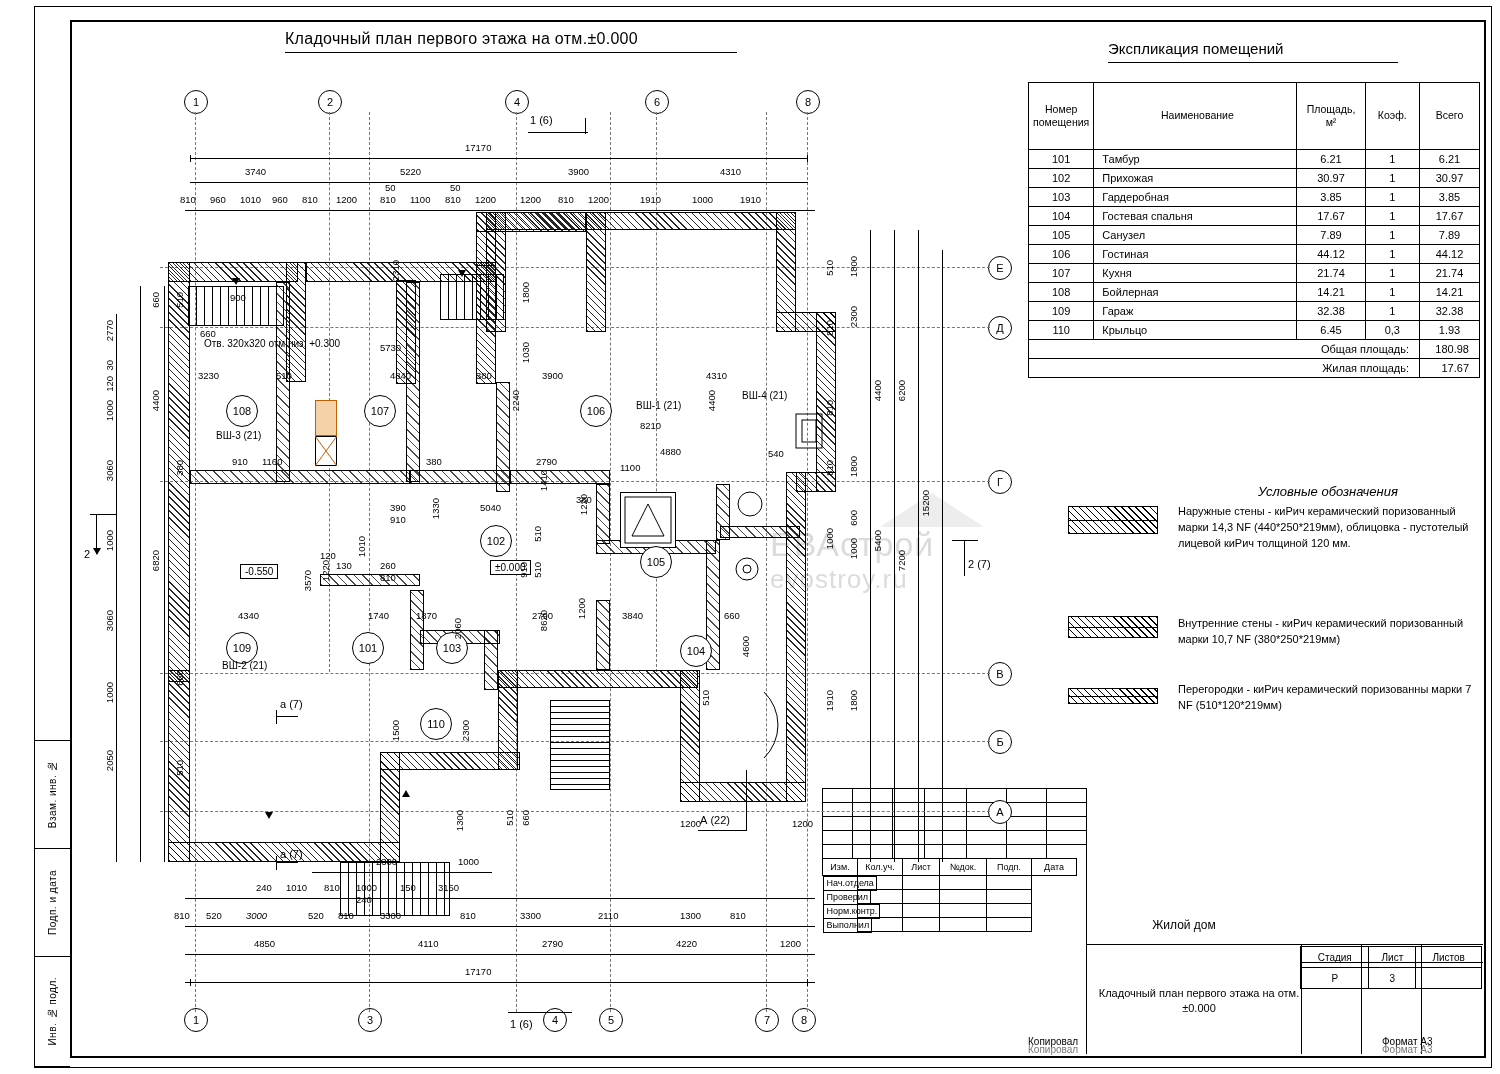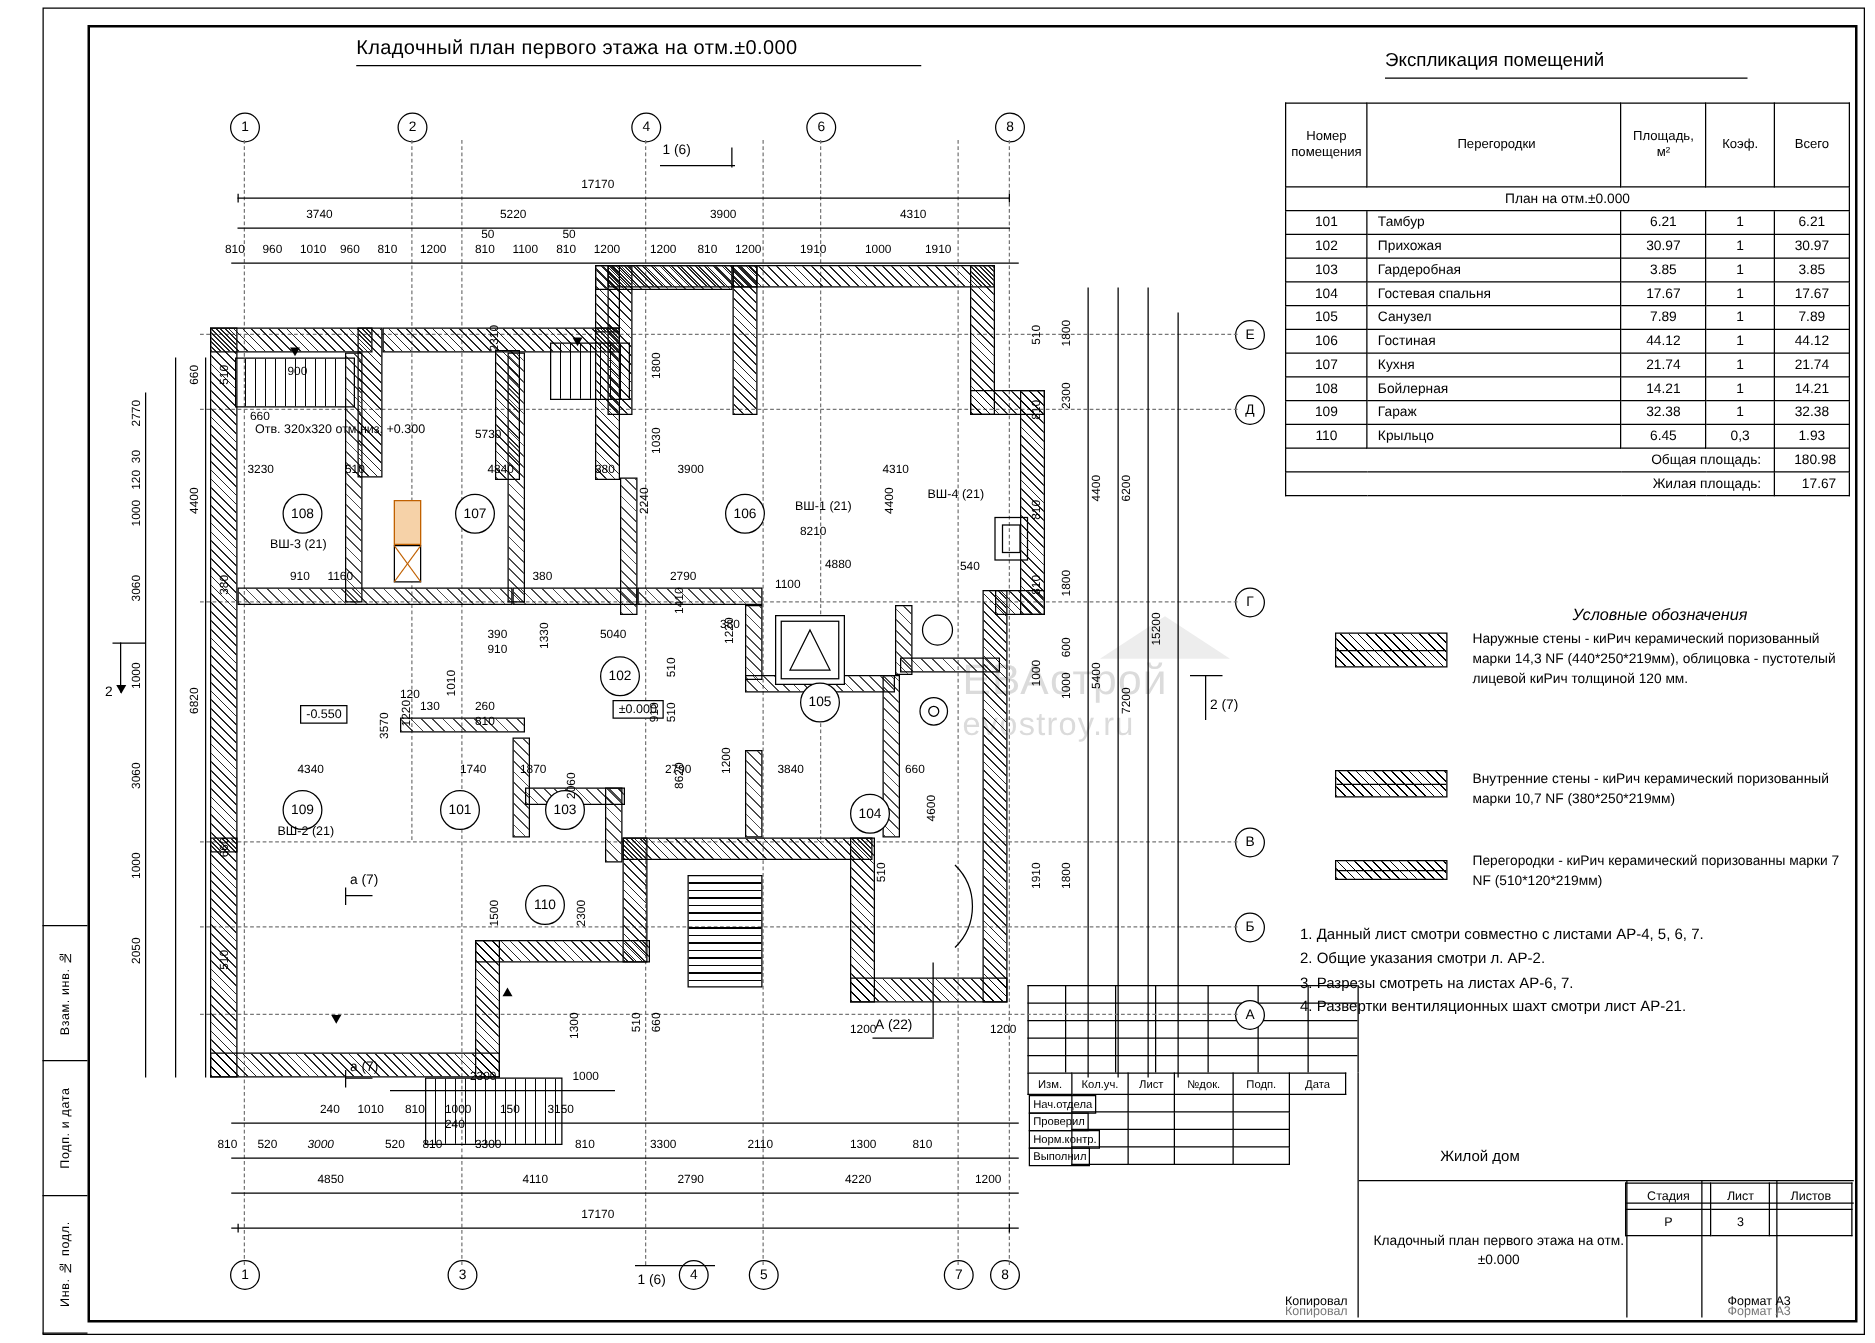--- a/index.html
+++ b/index.html
@@ -110,27 +110,24 @@
 
   <div class="plan-title">Кладочный план первого этажа на отм.±0.000</div>
   <div class="ln hline" style="left:285px;top:52px;width:452px;height:1px;"></div>
   <div class="expl-title">Экспликация помещений</div>
   <div class="ln hline" style="left:1108px;top:62px;width:290px;"></div>
 
   <table class="expl">
     <tbody>
         <tr class="hdr">
       <td class="c-num">Номер помещения</td>
-      <td class="c-name" style="text-align:center">Перегородки</td>
+      <td class="c-name" style="text-align:center">Наименование</td>
       <td class="c-ar">Площадь, м²</td>
       <td class="c-k">Коэф.</td>
       <td class="c-tot">Всего</td>
-    </tr>
-    <tr class="sect">
-      <td colspan="5">План на отм.±0.000</td>
     </tr>
     <tr>
       <td>101</td>
       <td class="c-name">Тамбур</td>
       <td>6.21</td>
       <td>1</td>
       <td>6.21</td>
     </tr>
     <tr>
       <td>102</td>
@@ -209,26 +206,20 @@
   <div class="legend-title">Условные обозначения</div>
   <div class="hatch" style="left:1068px;top:506px;"></div>
   <div class="legend-block" style="left:1178px;top:504px;width:300px;">Наружные стены - киРич керамический поризованный марки 14,3 NF (440*250*219мм), облицовка - пустотелый лицевой киРич толщиной 120 мм.</div>
 
   <div class="hatch inner" style="left:1068px;top:616px;"></div>
   <div class="legend-block" style="left:1178px;top:616px;width:300px;">Внутренние стены - киРич керамический поризованный марки 10,7 NF (380*250*219мм)</div>
 
   <div class="hatch part" style="left:1068px;top:688px;"></div>
   <div class="legend-block" style="left:1178px;top:682px;width:310px;">Перегородки - киРич керамический поризованны марки 7 NF (510*120*219мм)</div>
 
-  <div class="notes">
-    <div>1. Данный лист смотри совместно с листами АР-4, 5, 6, 7.</div>
-    <div>2. Общие указания смотри л. АР-2.</div>
-    <div>3. Разрезы смотреть на листах АР-6, 7.</div>
-    <div>4. Развертки вентиляционных шахт смотри лист АР-21.</div>
-  </div>
 
   <div class="stamp">
     <table class="rev">
       <tbody>
           <tr class="hdrow">
         <td style="width:30px">Изм.</td>
         <td style="width:40px">Кол.уч.</td>
         <td style="width:32px">Лист</td>
         <td style="width:42px">№док.</td>
         <td style="width:40px">Подп.</td>

